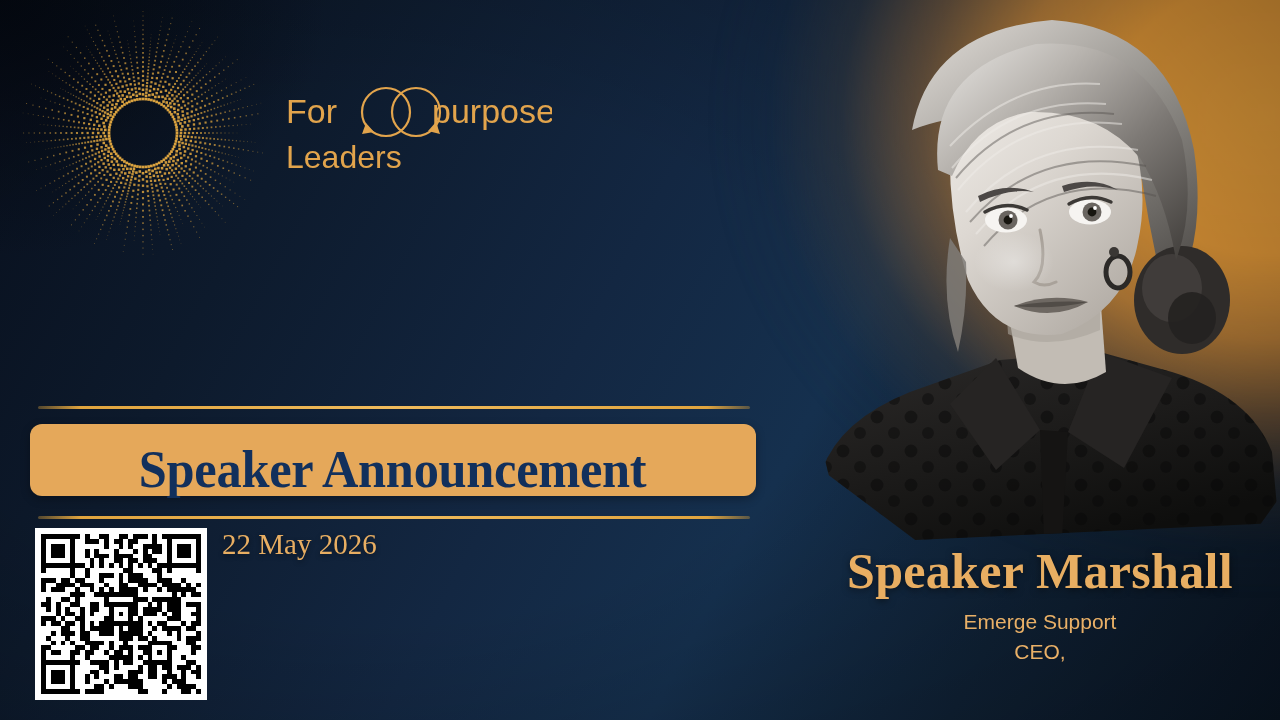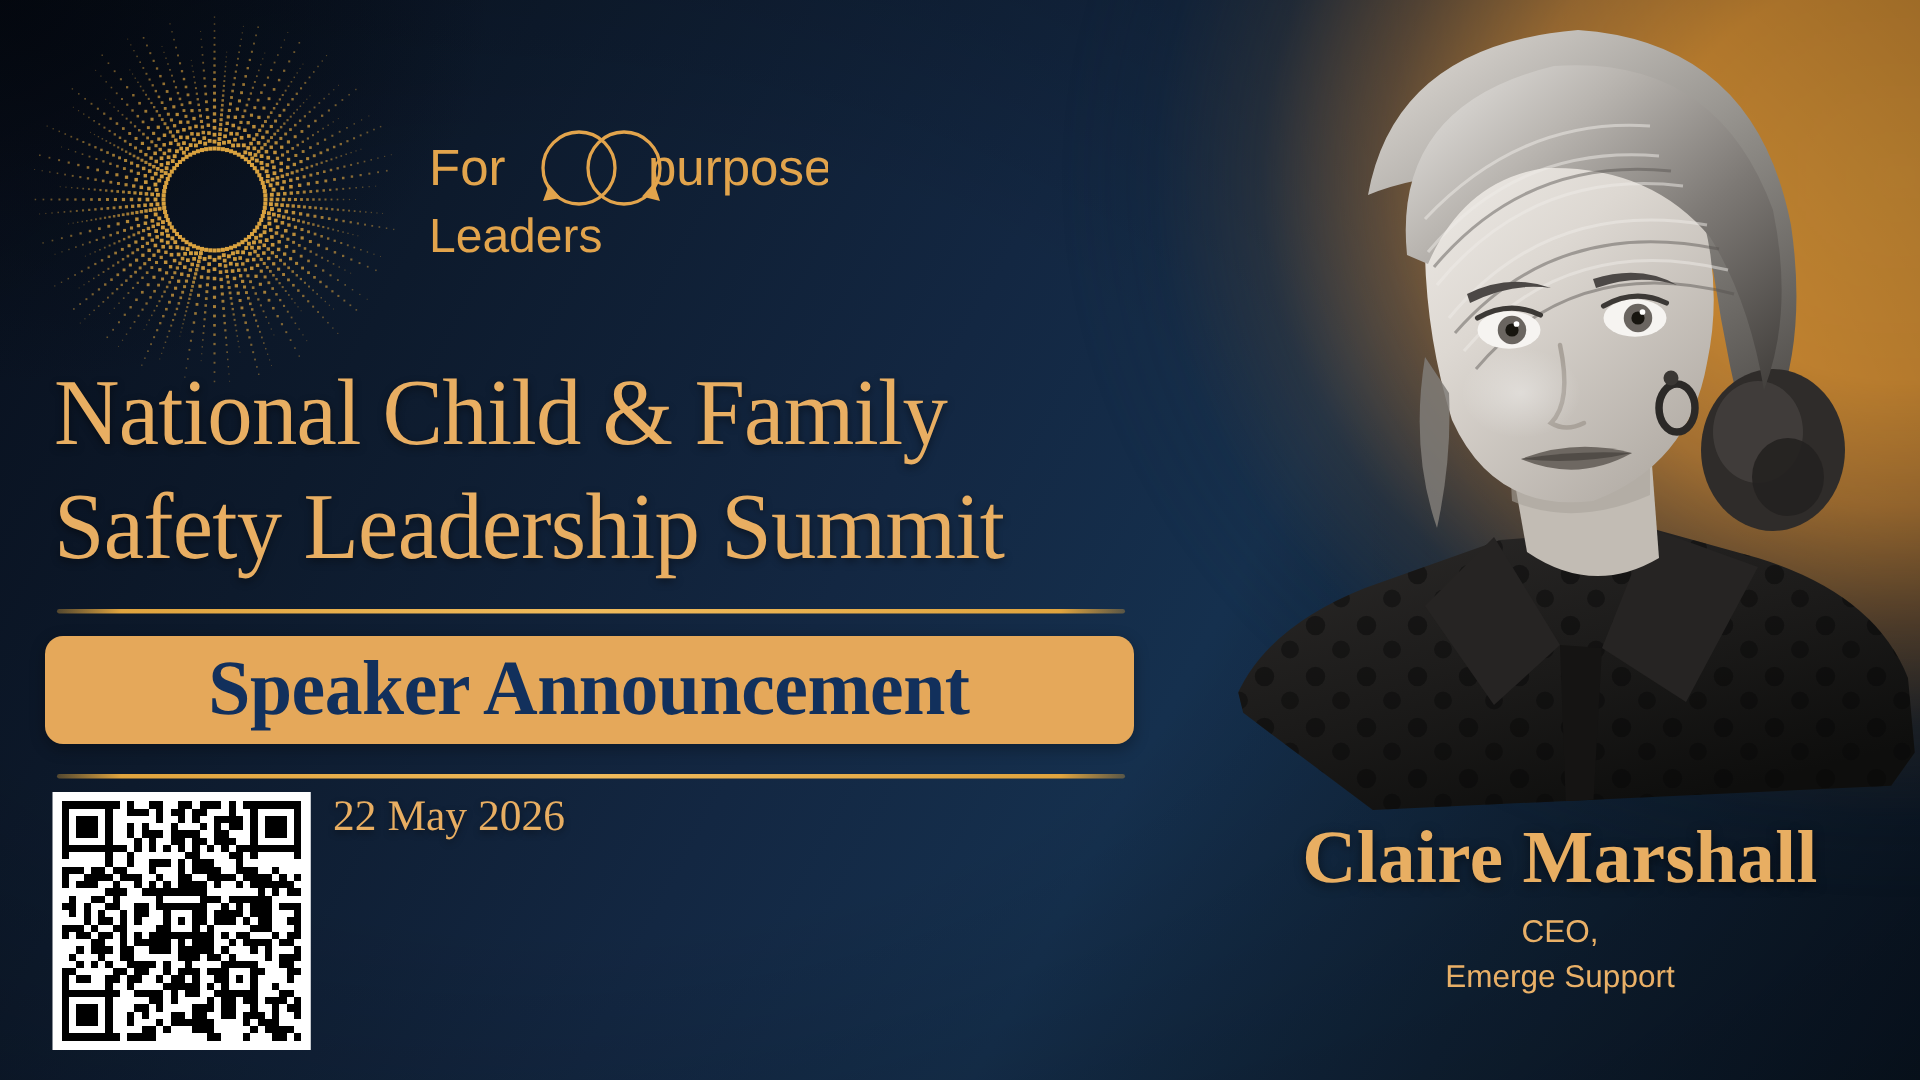--- a/index.html
+++ b/index.html
@@ -113,21 +113,21 @@
   .gold-rule.bottom { top: 516px; }
 
   
   .badge {
     position: absolute;
     left: 30px; top: 424px;
     width: 726px; height: 72px;
     background: #e5a85a;
     border-radius: 12px;
     display: flex;
-    align-items: center;
+    align-items: flex-end;
     justify-content: center;
     box-shadow: 0 3px 10px rgba(0,0,0,0.30);
   }
   .badge-text {
     font-family: "Liberation Serif", serif;
     font-weight: bold;
     font-size: 52px;
     line-height: 1;
     color: #12305c;
     letter-spacing: -0.3px;
@@ -1690,24 +1690,20 @@
         <circle cx="134" cy="34" r="24"></circle>
       </g>
       <path d="M84 45 L80 56 L92 54 Z" fill="#e2a44c"></path>
       <path d="M154 44 L158 56 L146 53 Z" fill="#e2a44c"></path>
       <text x="4" y="45" font-family="Liberation Sans, sans-serif" font-size="34" fill="#e2a44c">For</text>
       <text x="150" y="45" font-family="Liberation Sans, sans-serif" font-size="34" fill="#e2a44c">purpose</text>
       <text x="4" y="90" font-family="Liberation Sans, sans-serif" font-size="32" fill="#e2a44c">Leaders</text>
     </svg>
   </div>
 
-  <div class="title-block">
-    <div class="title-line">National Child &amp; Family</div>
-    <div class="title-line">Safety Leadership Summit</div>
-  </div>
 
   <div class="gold-rule top"></div>
 
   <div class="badge">
     <span class="badge-text">Speaker Announcement</span>
   </div>
 
   <div class="gold-rule bottom"></div>
 
   <div class="qr-box">
@@ -2277,20 +2273,20 @@
           <rect x="30.873" y="30.873" width="0.927" height="0.927"></rect>
         </g>
     </svg>
   </div>
 
   <div class="event-meta">
     <div>22 May 2026</div>
   </div>
 
   <div class="speaker-block">
-    <div class="speaker-name">Claire Marshall</div>
+    <div class="speaker-name">Speaker Marshall</div>
     <div class="speaker-role">
+      <div>Emerge Support</div>
       <div>CEO,</div>
-      <div>Emerge Support</div>
     </div>
   </div>
 
 </div>
 
 </body></html>

